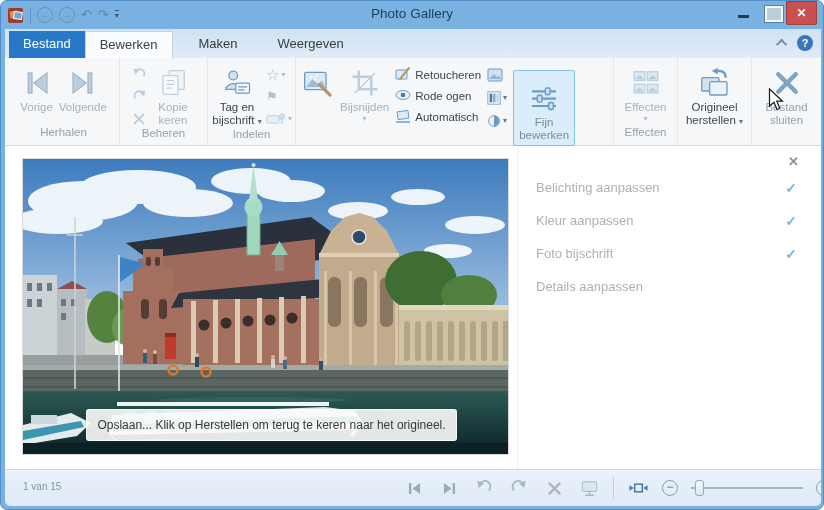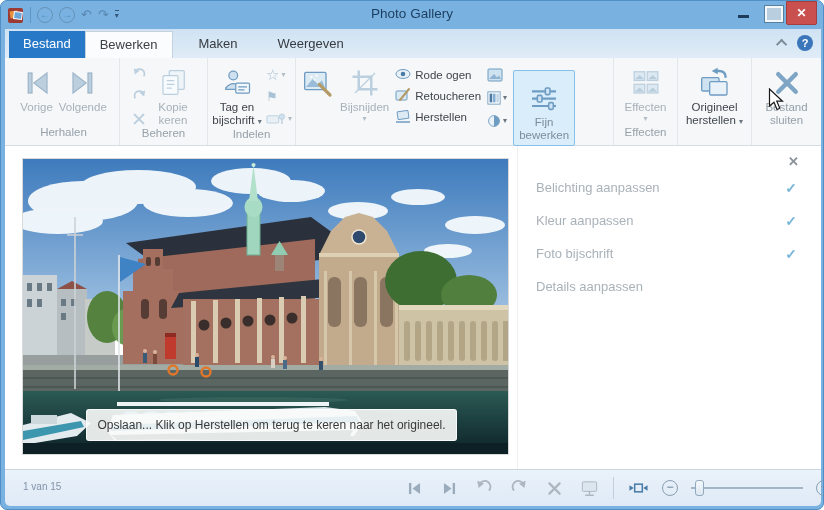--- a/index.html
+++ b/index.html
@@ -237,43 +237,43 @@
                 <path d="M4 20 L20 4" stroke-width="1"></path>
               </svg>
           </span>
           <span class="blbl">Bijsnijden</span>
           <span class="caret-row">▾</span>
         </div>
         <div style="display:flex; flex-direction:column; padding-top:2px;">
           <div class="txtbtn">
             <span class="ic-en">
               <svg viewBox="0 0 16 16" width="16" height="16">
+                  <rect x="1" y="4" width="11" height="9" rx="1" fill="#dceaf4" stroke="currentColor"></rect>
+                  <path d="M5 13 L14 2" stroke="#b49a66" stroke-width="2" stroke-linecap="round"></path>
+                </svg>
+            </span>
+            <span>Retoucheren</span>
+          </div>
+          <div class="txtbtn">
+            <span class="ic-en">
+              <svg viewBox="0 0 16 16" width="16" height="16">
                   <ellipse cx="8" cy="8" rx="7" ry="4.5" fill="#e8f1f7" stroke="currentColor"></ellipse>
                   <circle cx="8" cy="8" r="2.3" fill="#4a7ba6"></circle>
                 </svg>
             </span>
             <span>Rode ogen</span>
           </div>
           <div class="txtbtn">
             <span class="ic-en">
               <svg viewBox="0 0 16 16" width="16" height="16">
-                  <rect x="1" y="4" width="11" height="9" rx="1" fill="#dceaf4" stroke="currentColor"></rect>
-                  <path d="M5 13 L14 2" stroke="#b49a66" stroke-width="2" stroke-linecap="round"></path>
-                </svg>
-            </span>
-            <span>Retoucheren</span>
-          </div>
-          <div class="txtbtn">
-            <span class="ic-en">
-              <svg viewBox="0 0 16 16" width="16" height="16">
                   <rect x="2.5" y="3" width="11" height="8" rx="1" transform="rotate(-8 8 7)" fill="#dceaf4" stroke="currentColor"></rect>
                   <path d="M1 14 H15" stroke="currentColor" stroke-width="1.5"></path>
                 </svg>
             </span>
-            <span>Herstellen</span>
+            <span>Automatisch</span>
           </div>
         </div>
         <div class="smallcol" style="gap:6px;">
           <span class="smallbtn ic-en">
             <svg viewBox="0 0 16 14" width="16" height="14">
                 <rect x="1" y="1" width="14" height="12" rx="1" fill="#cfe2f0" stroke="currentColor"></rect>
                 <path d="M2 11 L7 6 L10 9.5 L12 7.5 L14 11 Z" fill="#8fb3d2"></path>
               </svg>
           </span>
           <span class="smallbtn ic-en">

